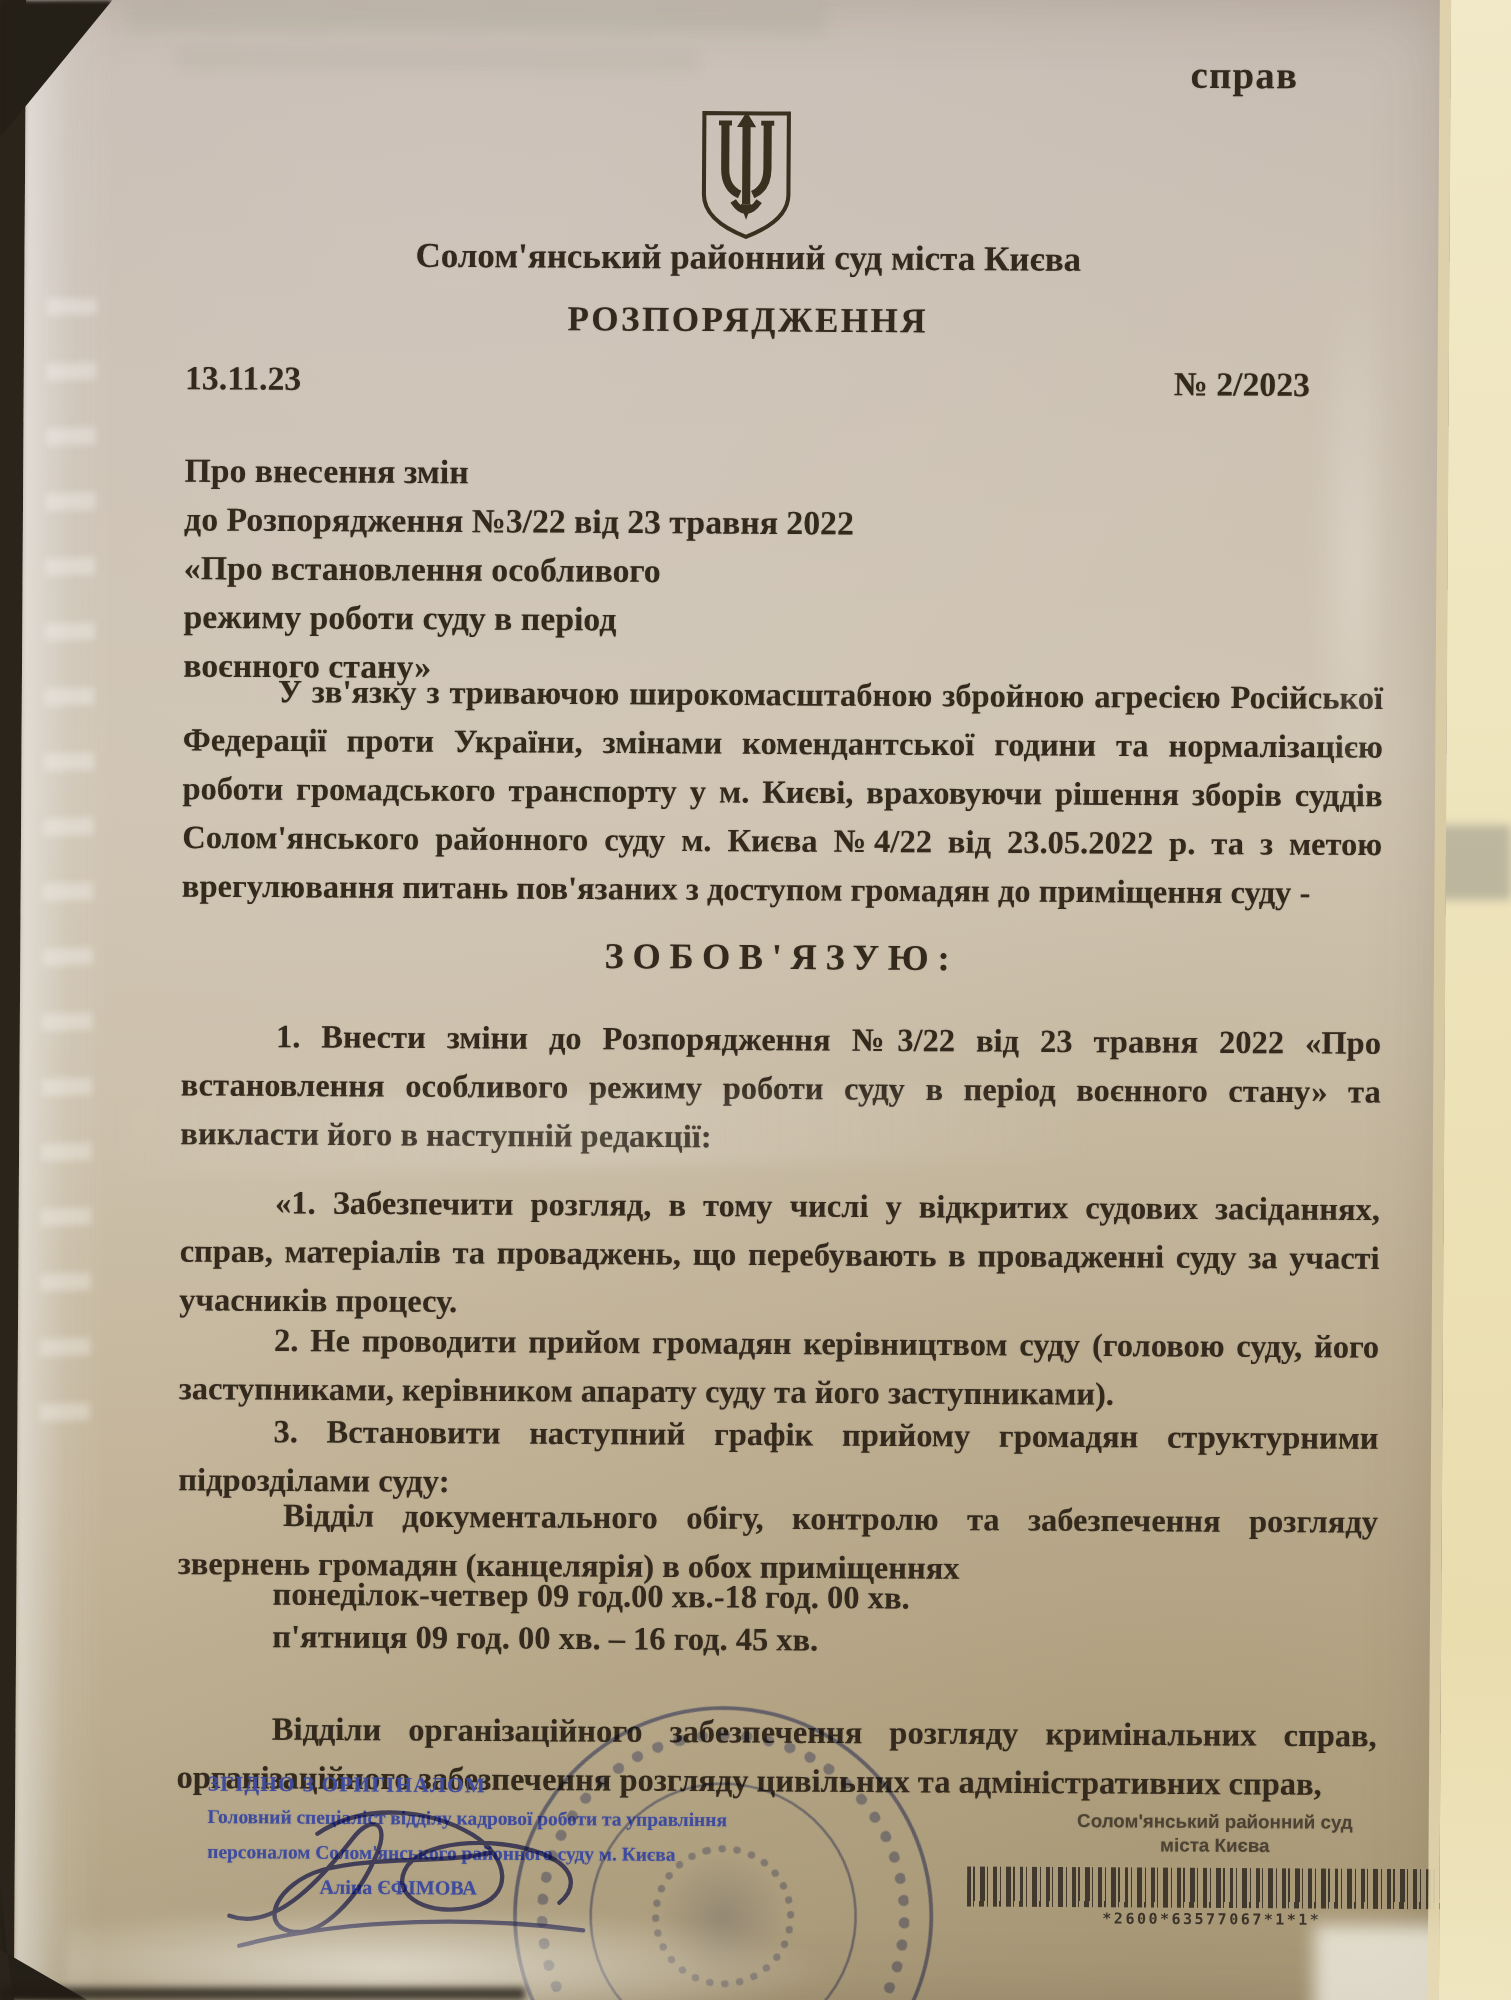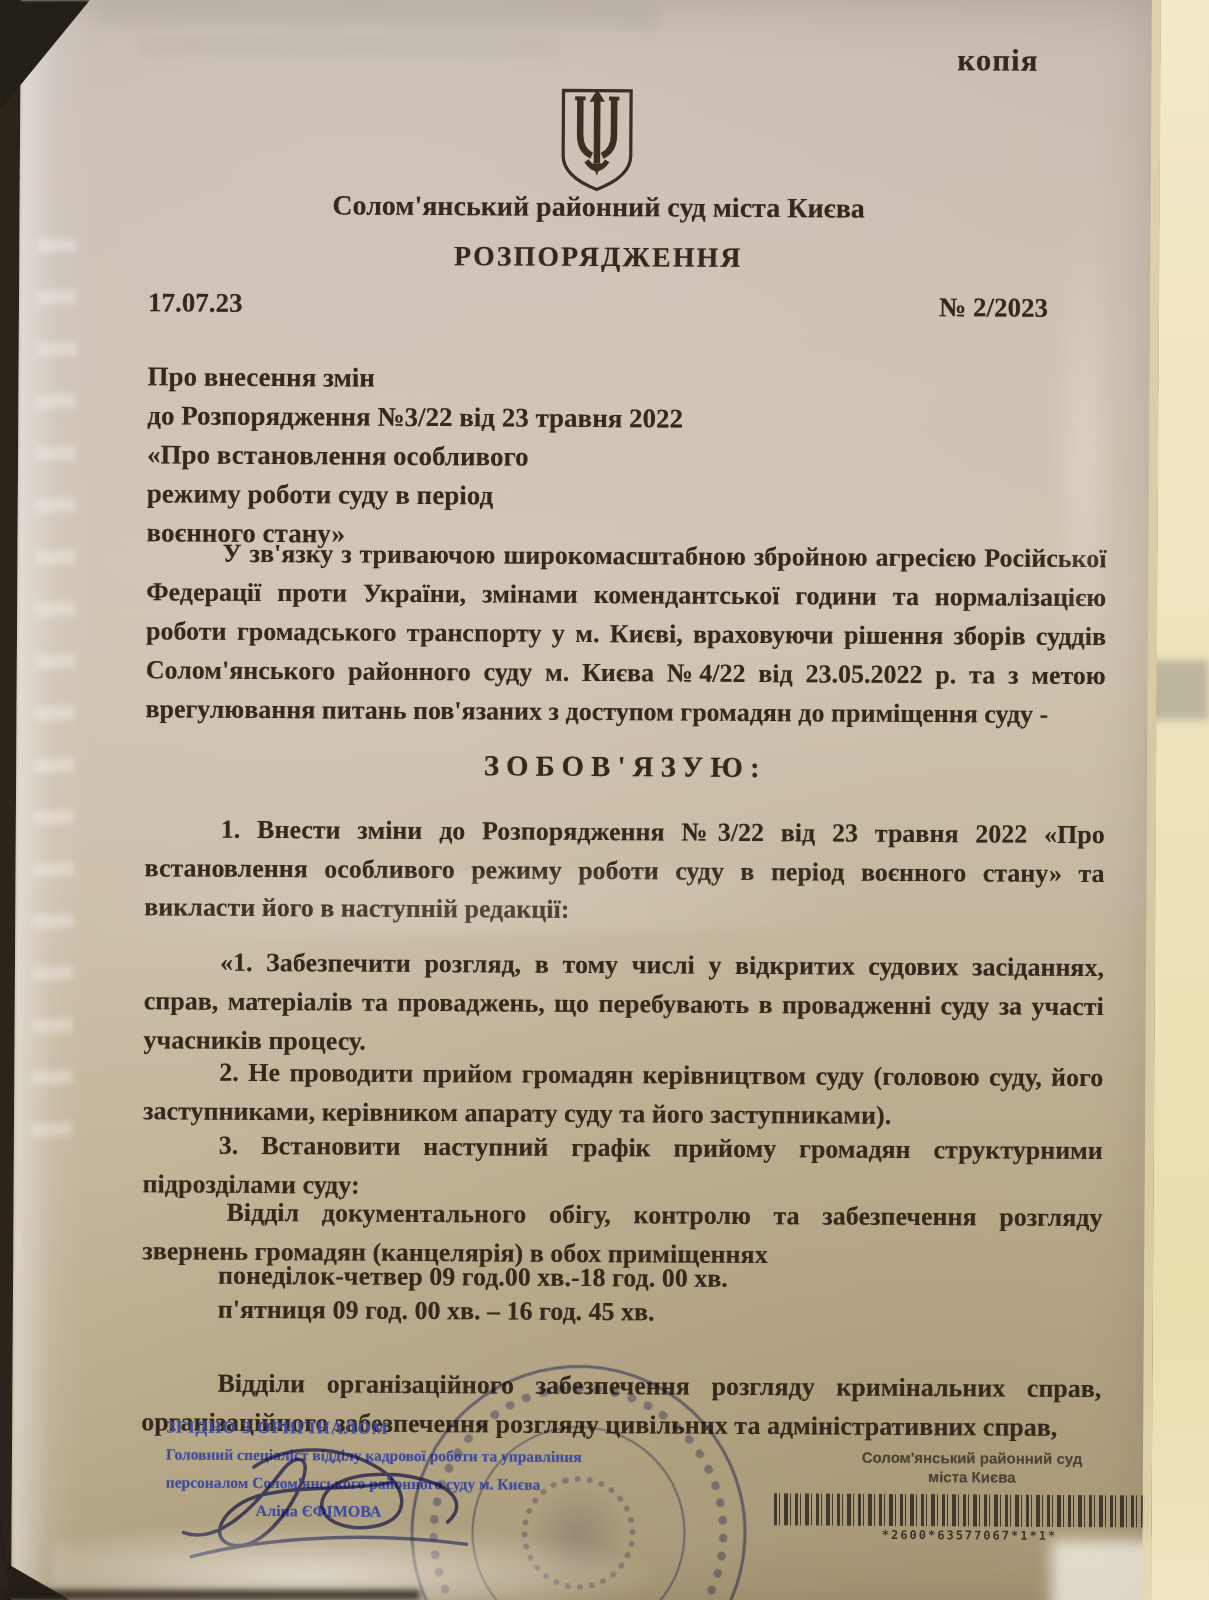--- a/index.html
+++ b/index.html
@@ -141,38 +141,38 @@
 <div class="scene">
 
   <div class="wall"></div>
   <div class="wall-gray-patch"></div>
 
   <div class="paper">
 
     <div class="glare bleed1"></div>
     <div class="glare bleed2"></div>
 
-    <div class="tx copy-label">копія</div>
+    <div class="tx copy-label">справ</div>
 
     <svg class="emblem" viewBox="0 0 60 80" fill="none" stroke="#3a3020" stroke-width="3">
       <path d="M4 2 H56 V52 Q56 68 30 78 Q4 68 4 52 Z" stroke-width="2.5"></path>
       <path d="M17 8 V36 Q17 48 26 52" stroke-width="5"></path>
       <path d="M43 8 V36 Q43 48 34 52" stroke-width="5"></path>
       <path d="M30 6 V58" stroke-width="5"></path>
       <path d="M30 2 L25 10 H35 Z" fill="#3a3020" stroke-width="1"></path>
       <path d="M13 8 H21 M39 8 H47" stroke-width="3"></path>
       <path d="M22 56 Q30 68 38 56" stroke-width="4"></path>
       <path d="M27 58 L30 66 L33 58" fill="#3a3020" stroke-width="1"></path>
     </svg>
 
     <div class="tx court-name">Солом'янський районний суд міста Києва</div>
     <div class="tx doc-type">РОЗПОРЯДЖЕННЯ</div>
 
     <div class="tx meta-row">
-      <span>17.07.23</span>
+      <span>13.11.23</span>
       <span class="num">№ 2/2023</span>
     </div>
 
     <div class="tx subject">
       <div>Про внесення змін</div>
       <div>до Розпорядження №3/22 від 23 травня 2022</div>
       <div>«Про встановлення особливого</div>
       <div>режиму роботи суду в період</div>
       <div>воєнного стану»</div>
     </div>

